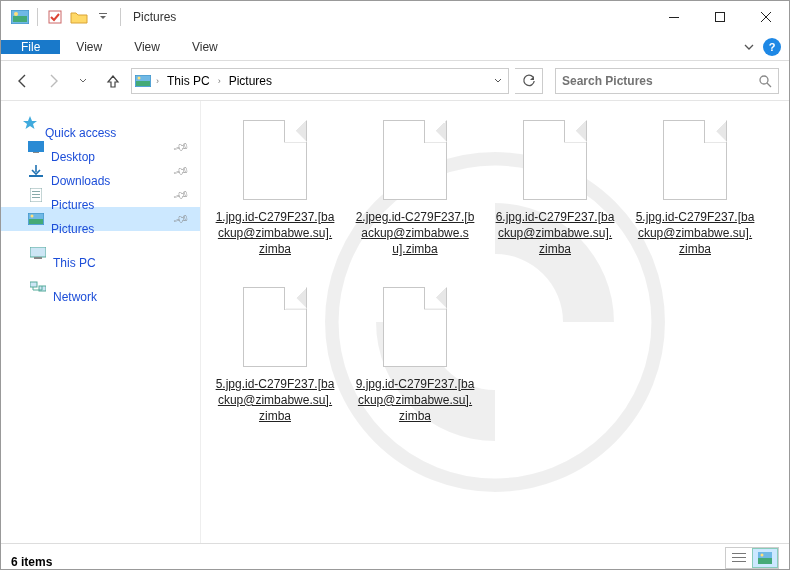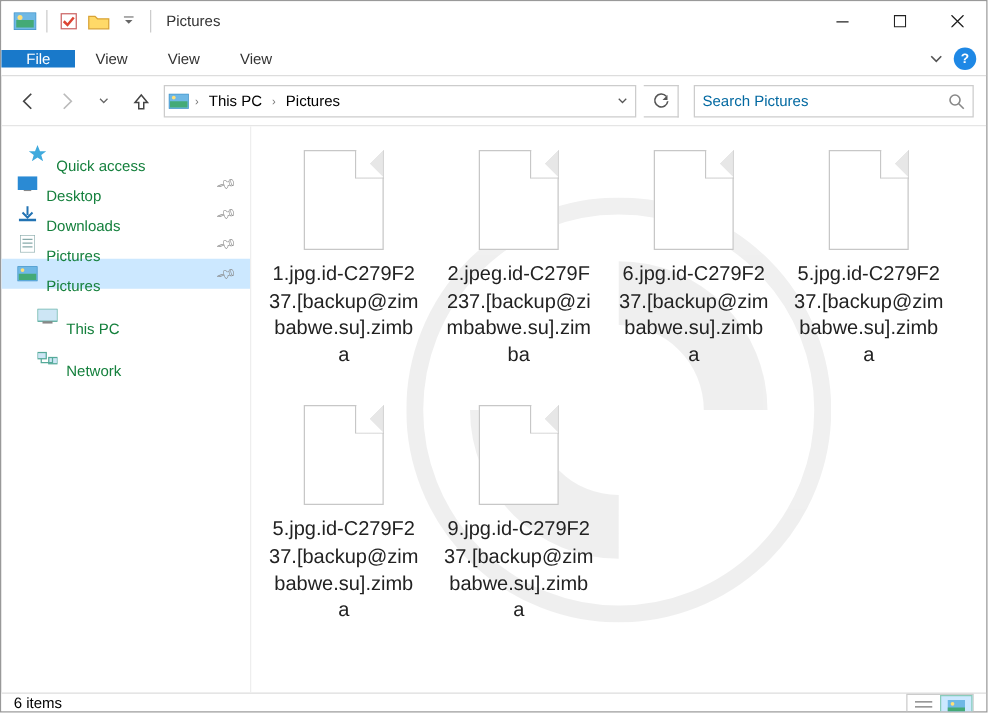--- a/index.html
+++ b/index.html
@@ -26,54 +26,54 @@
 .navbar { height: 40px; display: flex; align-items: center; padding: 0 10px; gap: 6px; border-bottom: 1px solid #e5e5e5; }
 .navbar .navbtn { width: 24px; height: 24px; display: flex; align-items: center; justify-content: center; color: #888; }
 .navbar .navbtn.active { color: #333; }
 .breadcrumb-box { flex: 1; height: 26px; border: 1px solid #ccc; display: flex; align-items: center; }
 .crumb-icon { width: 22px; display:flex; align-items:center; justify-content:center; }
 .crumb { padding: 0 6px; display: flex; align-items: center; height:100%; }
 .crumb-sep { color: #777; padding: 0 2px; font-size:9px; }
 .crumb-spacer { flex:1; }
 .crumb-drop { width:22px; display:flex; align-items:center; justify-content:center; color:#666; border-left:1px solid transparent; height:100%; }
 .refresh-box { width: 28px; height: 26px; border: 1px solid #ccc; border-left:0; display: flex; align-items: center; justify-content: center; color: #555; }
-.searchbar { width: 224px; height: 26px; border: 1px solid #ccc; display: flex; align-items: center; padding: 0 6px; color: #0369a1; margin-left: 6px; }
+.searchbar { width: 224px; height: 26px; border: 1px solid #ccc; display: flex; align-items: center; padding: 0 6px; color: #737373; margin-left: 6px; font-weight: bold; }
 .searchbar span.ph { flex:1; }
 .searchbar .mag { color:#888; }
 
 
 .main { flex: 1; display: flex; overflow: hidden; }
 .sidebar { width: 200px; padding: 10px 0; border-right: 1px solid #eee; }
 .side-group { margin-bottom: 10px; }
 .side-item, .side-head { display: flex; align-items: center; height: 24px; padding-left: 14px; gap: 6px; }
-.side-sub { padding-left: 12px; }
+.side-sub { padding-left: 26px; }
 .side-item.selected { background: #cce8ff; }
 .side-item .pin { margin-left: auto; margin-right: 12px; color: #838383; font-size: 11px; transform: rotate(30deg); }
 .side-item .twisty { width:8px; }
 .side-icon { width: 18px; height: 16px; display:inline-flex; align-items:center; justify-content:center; }
 .quick-star svg { fill:#40aadd; }
-.side-label { color: #15803d; margin-top: 20px; }
+.side-label { color: #1d4ed8; margin-top: 20px; }
 
 
 .content { flex:1; position: relative; padding: 14px 10px 0 14px; overflow: auto; }
 .watermark { position:absolute; top:50%; left:50%; transform:translate(-50%,-50%); pointer-events:none; opacity:0.06; }
 .watermark svg { width: 340px; height: 340px; }
 .grid { display:flex; flex-wrap: wrap; gap: 24px 20px; position: relative; }
 .file { width: 120px; display:flex; flex-direction:column; align-items:center; }
 .file .thumb { width: 78px; height: 90px; display:flex; align-items:center; justify-content:center; }
-.file .fname { text-align:center; font-size: 16px; color: #222; word-break: break-all; line-height: 1.35; margin-top: 4px; }
+.file .fname { text-align:center; font-size: 12px; color: #222; word-break: break-all; line-height: 1.35; margin-top: 4px; text-decoration: underline; }
 
 
 .page { width: 64px; height: 80px; background: #fff; border: 1px solid #c7c7c7; position: relative; }
 .page::before { content:""; position:absolute; top:-1px; right:-1px; width: 22px; height: 22px; background: linear-gradient(135deg, #fff 0 49%, transparent 51%); border-left:1px solid #c7c7c7; border-bottom:1px solid #c7c7c7; }
 .page::after { content:""; position:absolute; top:-1px; right:-1px; width:22px; height:22px; background:#fff; clip-path: polygon(0 0, 0 100%, 100% 100%); }
 .page-corner { position:absolute; top:0; right:0; width:22px; height:22px; background: linear-gradient(315deg, #e7e7e7 0 50%, transparent 50%); }
 
 
-.statusbar { height: 15px; border-top: 1px solid #ddd; display: flex; align-items:flex-start; padding: 0 10px; font-size: 12px; background: #fff; }
+.statusbar { height: 26px; border-top: 1px solid #ddd; display: flex; align-items:flex-end; padding: 0 10px; font-size: 12px; background: #fff; font-weight: bold; }
 .statusbar .spacer { flex:1; }
 .view-toggle { display:flex; gap:0; border:1px solid #ccc; }
 .view-toggle div { width:26px; height:20px; display:flex; align-items:center; justify-content:center; }
 .view-toggle .active { background:#cce8ff; border:1px solid #8cb; }
 
 
 svg { display:block; }
 </style>
 </head>
 <body>

